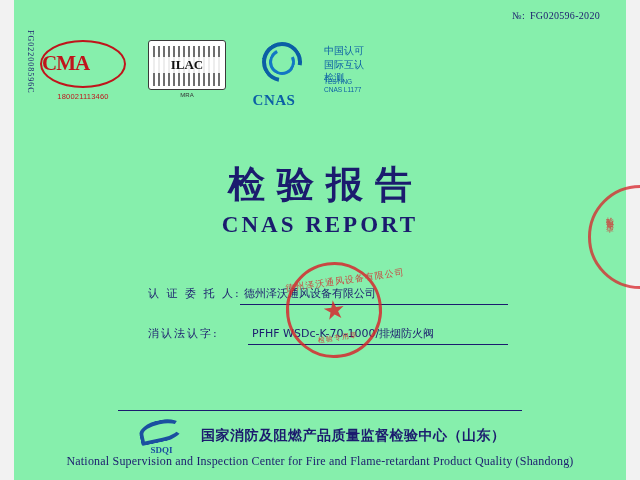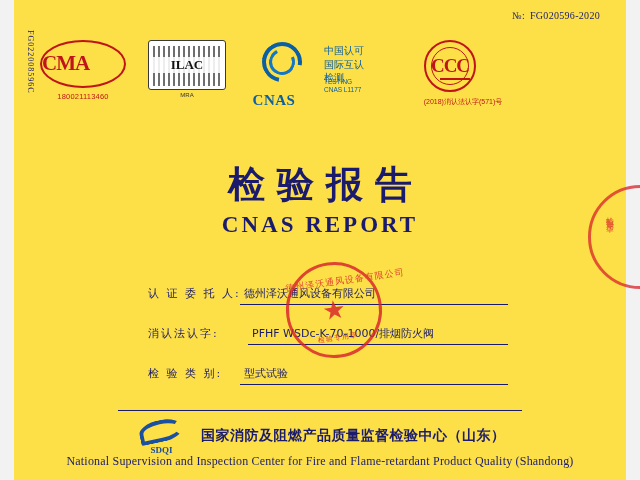--- a/index.html
+++ b/index.html
@@ -10,21 +10,21 @@
     width: 640px;
     height: 480px;
     background: #f0f0f0;
     font-family: "Liberation Sans", sans-serif;
     overflow: hidden;
   }
   .page {
     position: relative;
     width: 640px;
     height: 480px;
-    background: #fde047;
+    background: #86efac;
     overflow: hidden;
   }
   
   .edge-left, .edge-right {
     position: absolute;
     top: 0;
     width: 14px;
     height: 480px;
     background: #f2f2f2;
   }
@@ -510,28 +510,20 @@
         <div class="cnas-ring2"></div>
       </div>
       <div class="cnas-word">CNAS</div>
       <div class="cnas-cn" style="white-space:pre-line">中国认可
 国际互认
 检测</div>
       <div class="cnas-en" style="white-space:pre-line">TESTING
 CNAS L1177</div>
     </div>
 
-    <div class="mark ccc">
-      <div class="ccc-circle">
-        <div class="ccc-inner"></div>
-        <div class="ccc-letters">CCC</div>
-        <div class="ccc-tail"></div>
-      </div>
-      <div class="ccc-caption">(2018)消认法认字(571)号</div>
-    </div>
 
   </div>
 
   <div class="title-cn">检验报告</div>
   <div class="title-en">CNAS REPORT</div>
 
   <div class="seal-edge">
     <div class="seal-edge-text">检验专用章</div>
   </div>
 
@@ -542,25 +534,20 @@
       <div class="field-value">德州泽沃通风设备有限公司</div>
       <div class="field-line"></div>
     </div>
 
     <div class="field-row row2">
       <div class="field-label">消认法认字:</div>
       <div class="field-value">PFHF WSDc-K-70-1000/排烟防火阀</div>
       <div class="field-line"></div>
     </div>
 
-    <div class="field-row row3">
-      <div class="field-label">检 验 类 别:</div>
-      <div class="field-value">型式试验</div>
-      <div class="field-line"></div>
-    </div>
 
   </div>
 
   <div class="seal">
     <div class="seal-text-top">德州泽沃通风设备有限公司</div>
     <div class="seal-star">★</div>
     <div class="seal-text-bottom">检验专用章</div>
   </div>
 
   <div class="footer-rule"></div>

